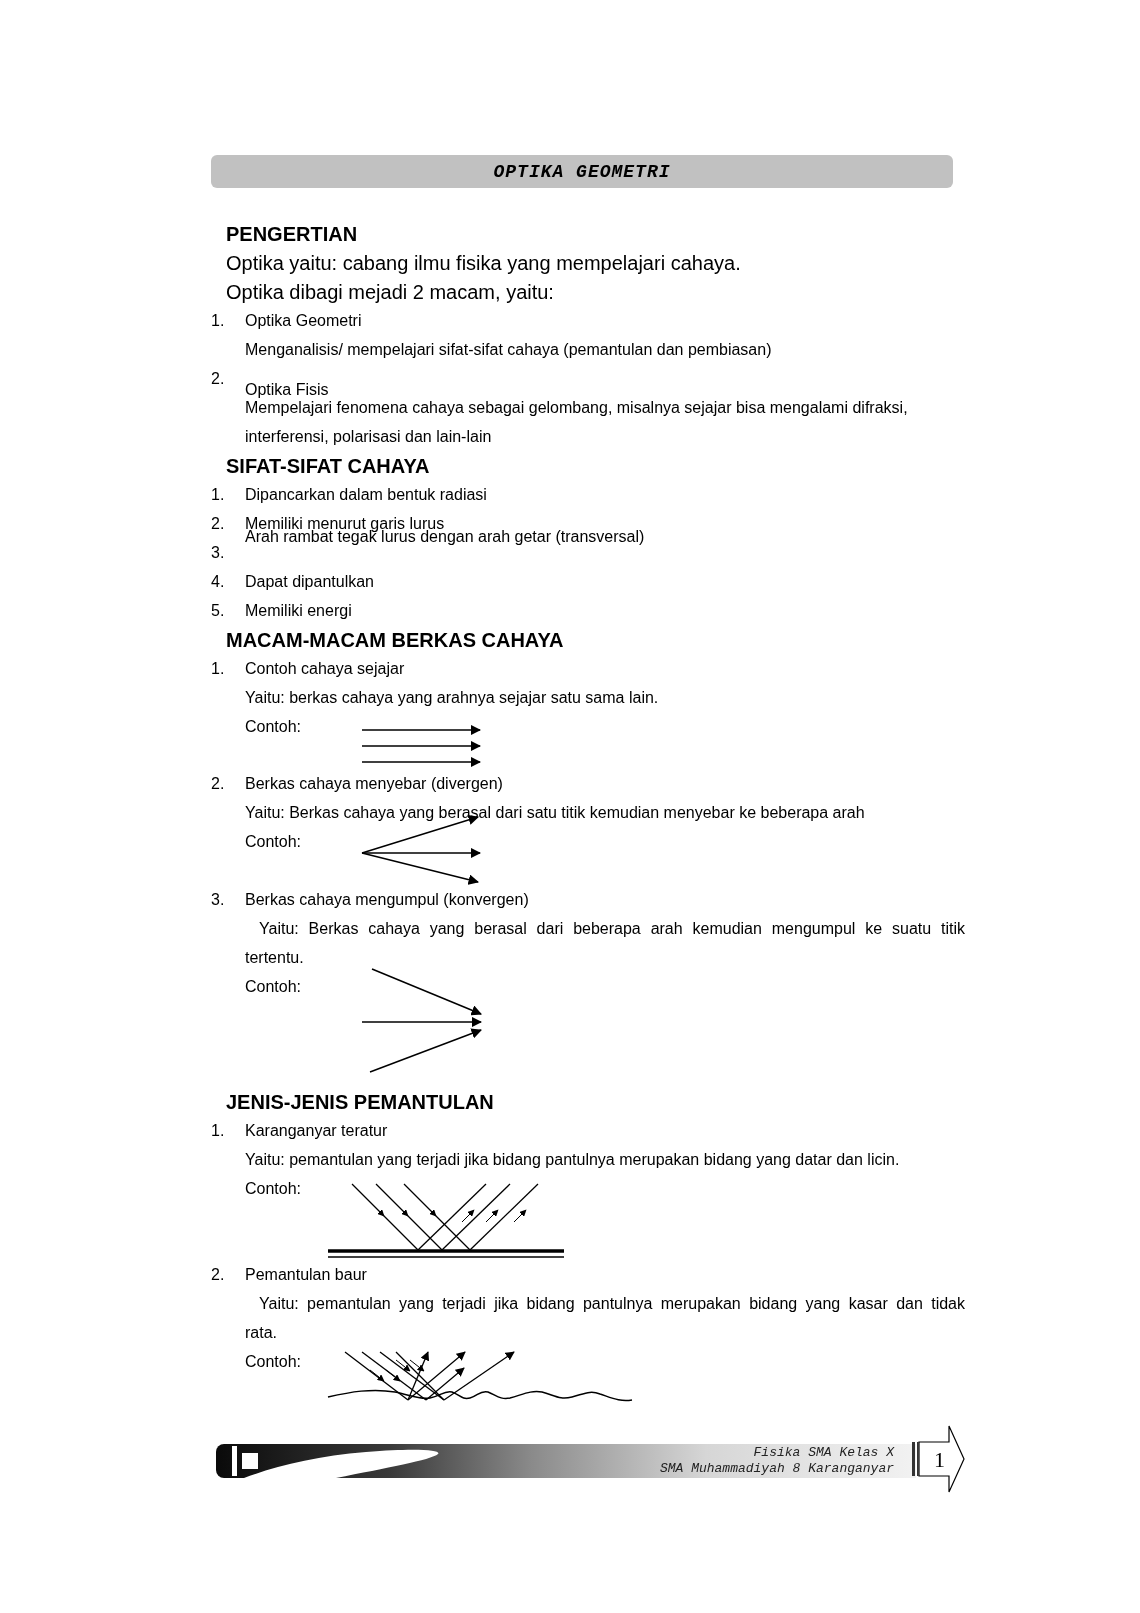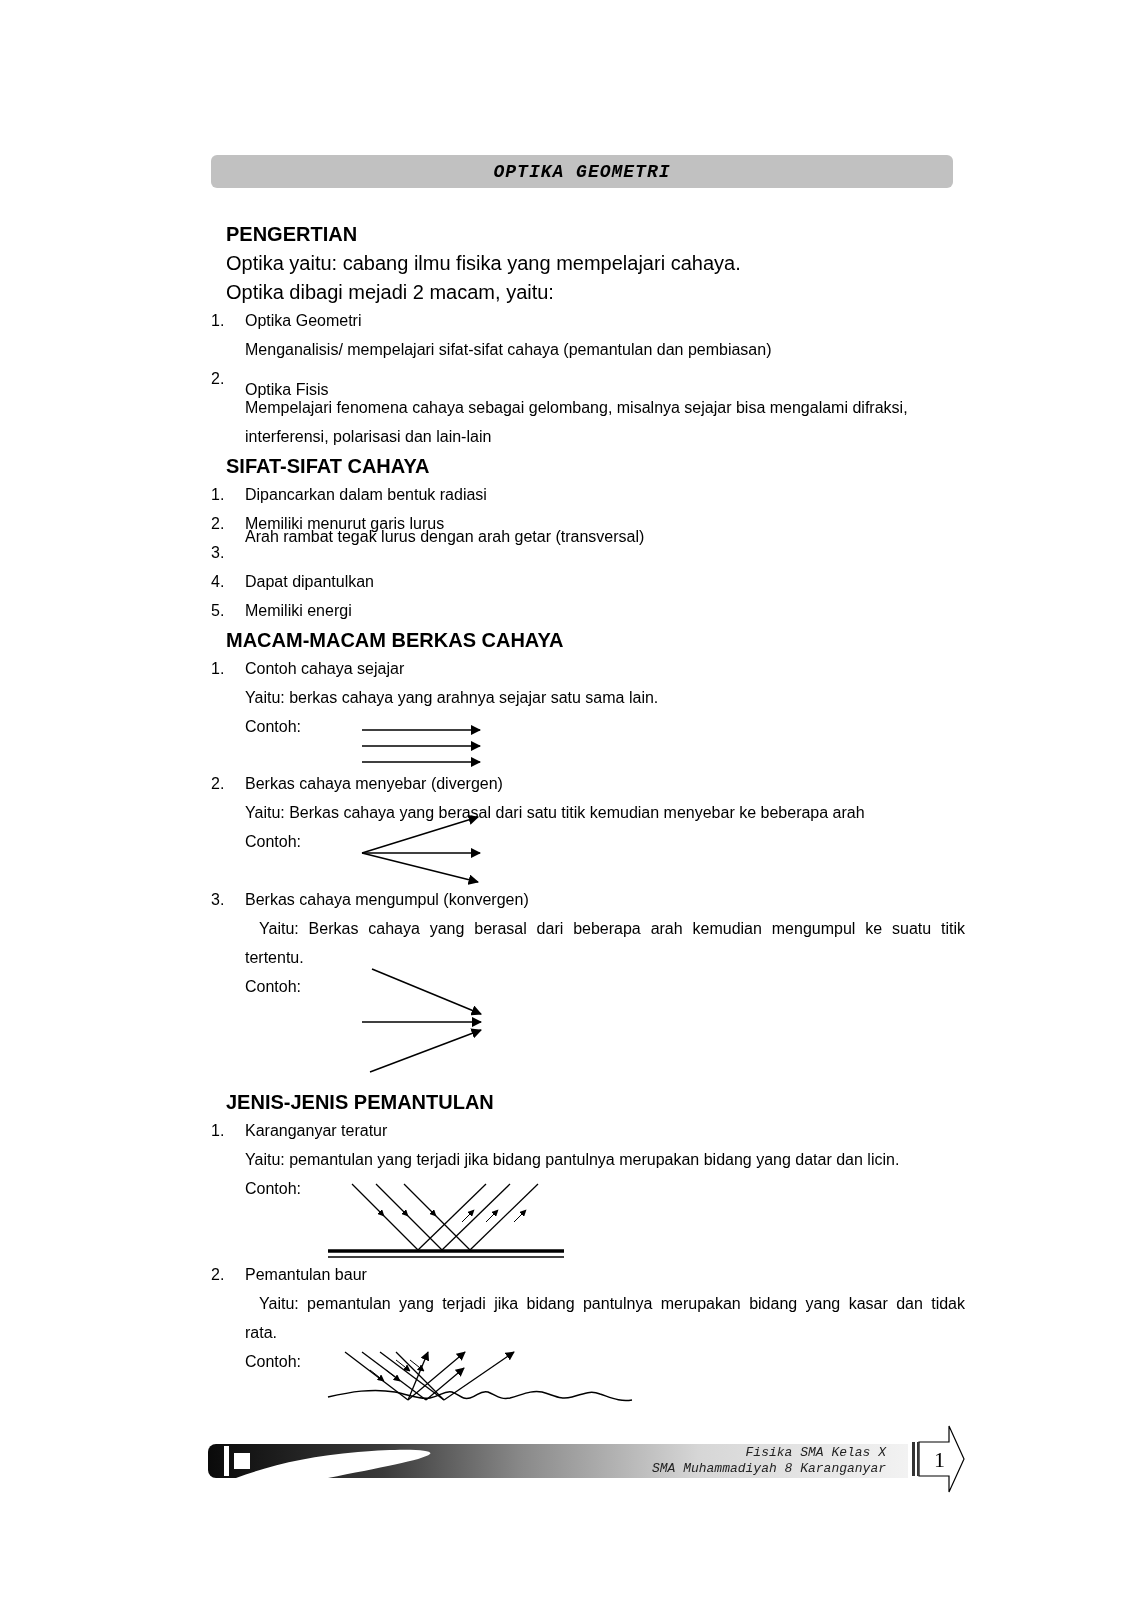--- a/index.html
+++ b/index.html
@@ -9,21 +9,21 @@
                background: #c1c1c1; border-radius: 6px; display: flex; align-items: center; justify-content: center; }
   .title-bar span { font-family: "Liberation Mono", monospace; font-style: italic; font-weight: bold;
                     font-size: 18px; letter-spacing: 1px; }
   .line { position: absolute; left: 226px; font-size: 20px; line-height: 20px; white-space: nowrap; }
   .heading { font-weight: bold; }
   .num { position: absolute; left: 211px; font-size: 16px; line-height: 20px; }
   .indent { position: absolute; left: 245px; font-size: 16px; line-height: 20px; white-space: nowrap; }
   .just { position: absolute; left: 247px; width: 706px; font-size: 16px; line-height: 20px;
           text-align: justify; text-align-last: justify; white-space: nowrap; margin-left: 12px; }
   svg.fig { position: absolute; overflow: visible; }
-  .footer { position: absolute; left: 208px; top: 1444px; width: 700px; height: 26px; }
+  .footer { position: absolute; left: 216px; top: 1444px; width: 700px; height: 26px; }
   .footer-bar { position: absolute; left: 0; top: 0; width: 700px; height: 34px;
                 background: linear-gradient(to right, #0a0a0a 0%, #3a3a3a 25%, #8a8a8a 45%, #d6d6d6 70%, #f2f2f2 100%);
                 border-radius: 8px 0 0 8px; }
   .footer-text { position: absolute; right: 22px; font-family: "Liberation Mono", monospace; font-style: italic;
                  font-size: 13px; color: #222; text-align: right; white-space: nowrap; }
   .page-num-box { position: absolute; left: 912px; top: 1424px; }
   .page-num { position: absolute; left: 934px; top: 1447px; font-family: "Liberation Serif", serif; font-size: 22px; }
 </style>
 </head>
 <body>

